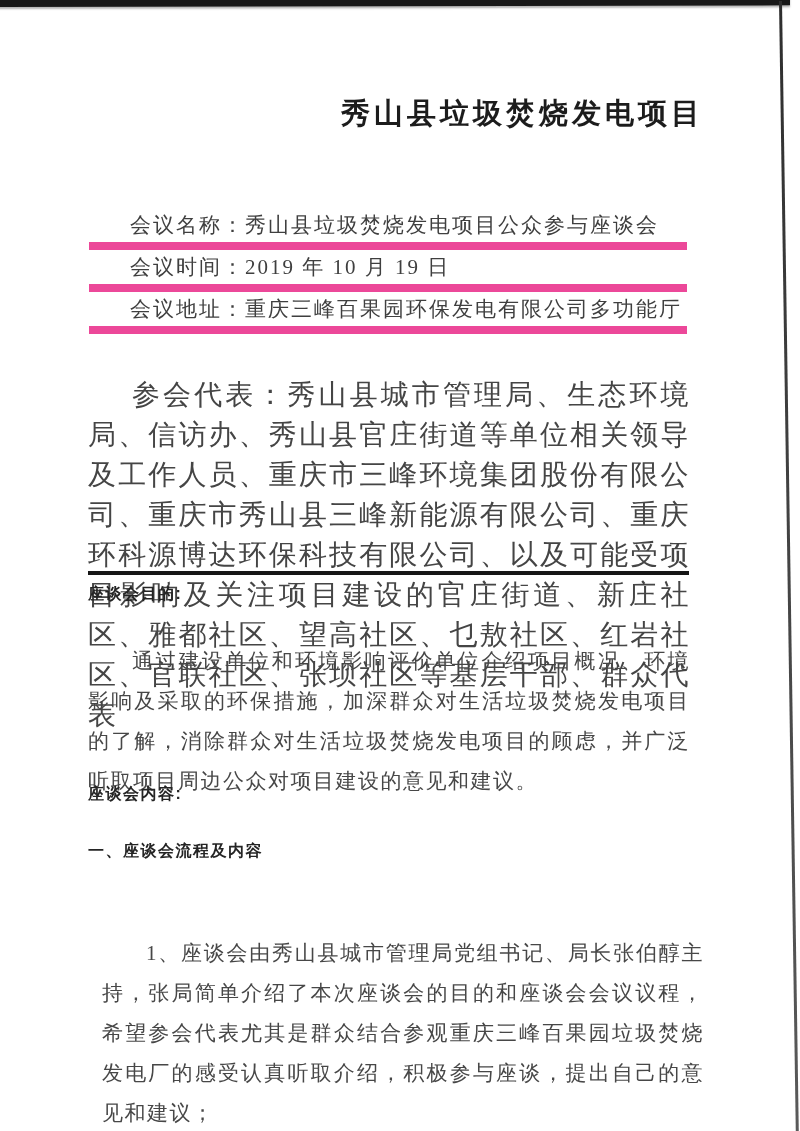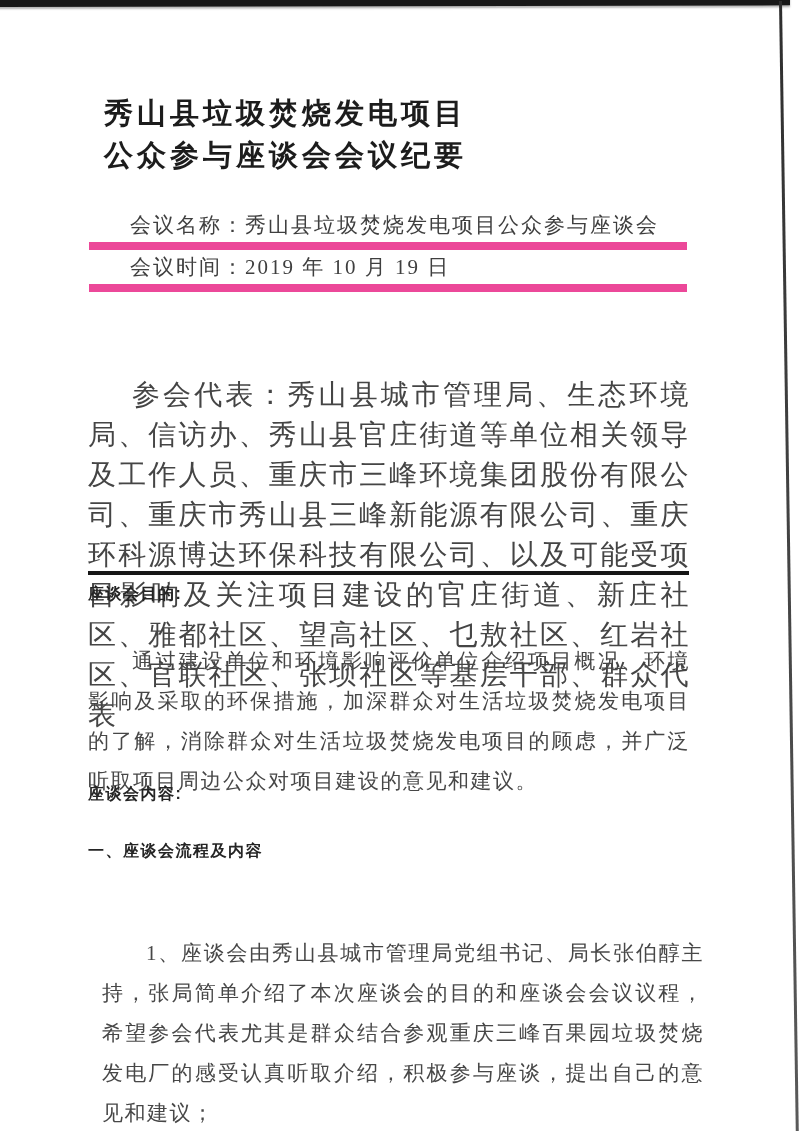--- a/index.html
+++ b/index.html
@@ -16,22 +16,22 @@
     transform:rotate(-0.12deg);transform-origin:left top;
     box-shadow:0 2px 2px rgba(90,90,90,.45);
   }
   .scan-right{
     position:absolute;top:1px;left:779px;width:3px;height:1138px;
     background:linear-gradient(#2e2e2e,#5a5a5a);
     transform:rotate(-0.85deg);transform-origin:top left;
   }
   
   .doc-title{
-    position:absolute;top:92px;left:104px;width:612px;
-    text-align:left;font-size:29px;font-weight:bold;
+    position:absolute;top:92px;left:92px;width:612px;
+    text-align:right;font-size:29px;font-weight:bold;
     color:#1c1c1c;letter-spacing:4px;line-height:42px;
   }
   
   .info-table{position:absolute;top:208px;left:89px;width:598px;}
   .info-row{
     box-sizing:border-box;height:42px;
     display:flex;align-items:center;
     padding-left:41px;
     border-bottom:8px solid #ec4899;
     font-size:21px;color:#3f3f3f;letter-spacing:2px;
@@ -65,31 +65,34 @@
   .flow-para{top:912px;line-height:40px;margin-left:14px;}
 </style>
 </head>
 <body>
 
 <div class="scan-top"></div>
 <div class="scan-right"></div>
 
 <div class="doc-title">
   <div>秀山县垃圾焚烧发电项目</div>
-  <div>公众参与座谈会会议纪要</div>
 </div>
 
 <div class="info-table">
   <div class="info-row">
     <span>会议名称：</span>
       <span>秀山县垃圾焚烧发电项目公众参与座谈会</span>
   </div>
   <div class="info-row">
     <span>会议时间：</span>
       <span>2019 年 10 月 19 日</span>
+  </div>
+  <div class="info-row">
+    <span>会议地址：</span>
+      <span>重庆三峰百果园环保发电有限公司多功能厅</span>
   </div>
 </div>
 
 <p class="attendees"><span>参会代表：</span><span>秀山县城市管理局、生态环境局、信访办、秀山县官庄街道等单位相关领导及工作人员、重庆市三峰环境集团股份有限公司、重庆市秀山县三峰新能源有限公司、重庆环科源博达环保科技有限公司、以及可能受项目影响及关注项目建设的官庄街道、新庄社区、雅都社区、望高社区、乜敖社区、红岩社区、官联社区、张坝社区等基层干部、群众代表</span></p>
 
 <div class="thick-rule"></div>
 
 <div class="sec-heading h-purpose">座谈会目的:</div>
 <p class="body-para purpose-para">通过建设单位和环境影响评价单位介绍项目概况、环境影响及采取的环保措施，加深群众对生活垃圾焚烧发电项目的了解，消除群众对生活垃圾焚烧发电项目的顾虑，并广泛听取项目周边公众对项目建设的意见和建议。</p>
 

